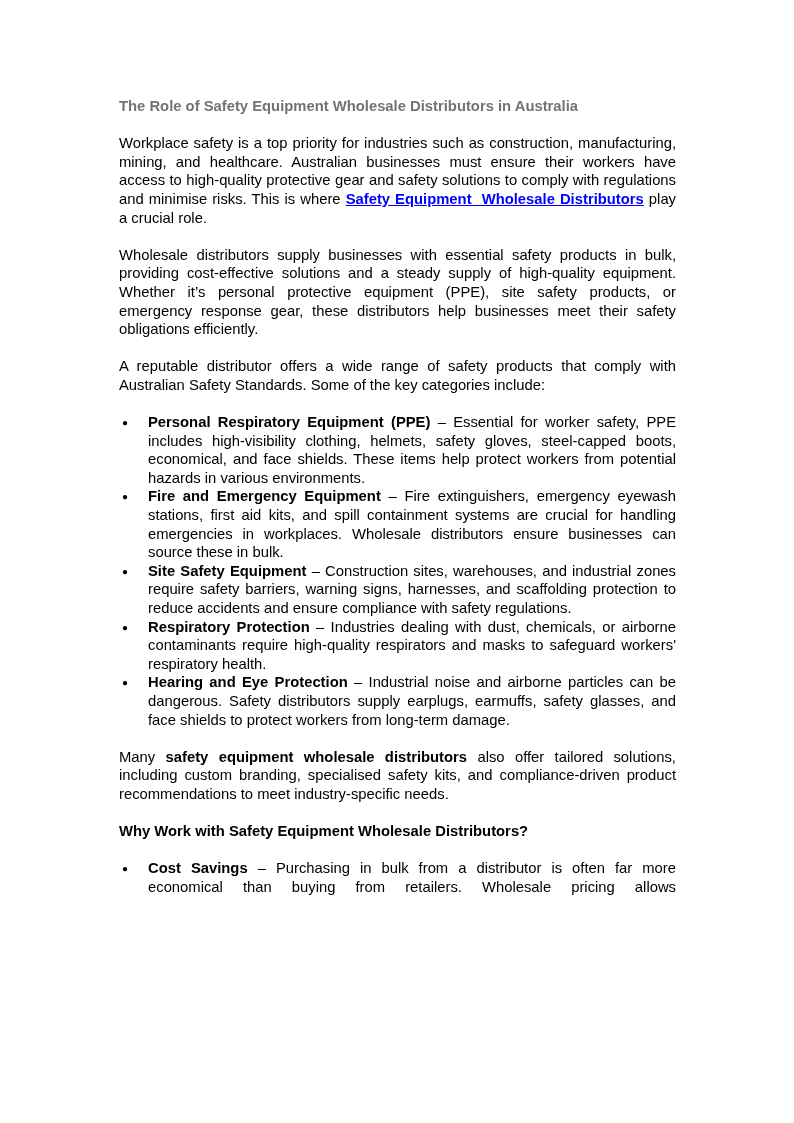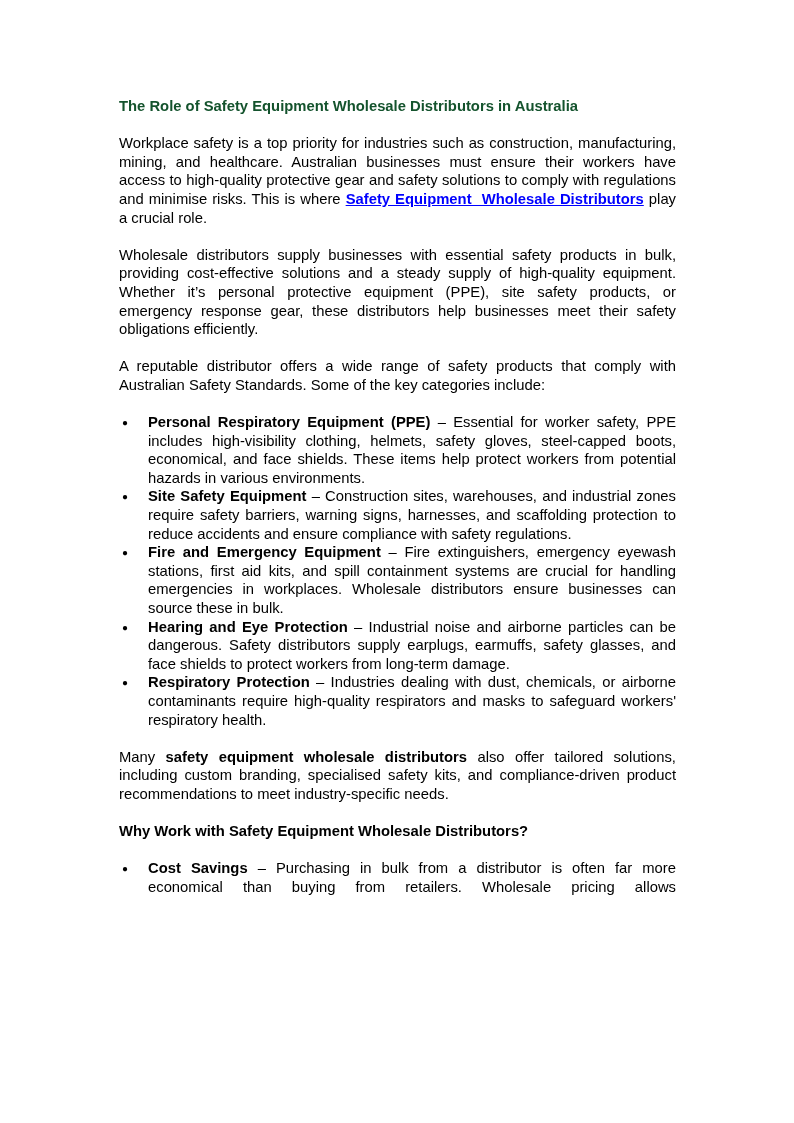--- a/index.html
+++ b/index.html
@@ -14,21 +14,21 @@
     font-family: "Liberation Sans", sans-serif;
     font-size: 14.8px;
     line-height: 18.6px;
     color: #000000;
     overflow: hidden;
   }
 
   .doc-title {
     font-size: 14.8px;
     font-weight: bold;
-    color: #14532d;
+    color: #737373;
     text-align: left;
     margin: 0 0 18.6px 0;
   }
 
   .doc-heading {
     font-size: 14.8px;
     font-weight: bold;
     color: #000000;
     text-align: left;
     margin: 18.6px 0;
@@ -78,24 +78,24 @@
 
   <p class="para"><span>Workplace safety is a top priority for industries such as construction, manufacturing, mining, and healthcare. Australian businesses must ensure their workers have access to high-quality protective gear and safety solutions to comply with regulations and minimise risks. This is where </span><a href="#" class="doc-link">Safety Equipment&nbsp; Wholesale Distributors</a><span> play a crucial role.</span></p>
 
   <p class="para">Wholesale distributors supply businesses with essential safety products in bulk, providing cost-effective solutions and a steady supply of high-quality equipment. Whether it’s personal protective equipment (PPE), site safety products, or emergency response gear, these distributors help businesses meet their safety obligations efficiently.</p>
 
 
   <p class="para">A reputable distributor offers a wide range of safety products that comply with Australian Safety Standards. Some of the key categories include:</p>
 
   <ul class="bullets">
     <li><span class="b">Personal Respiratory Equipment (PPE)</span><span> – Essential for worker safety, PPE includes high-visibility clothing, helmets, safety gloves, steel-capped boots, economical, and face shields. These items help protect workers from potential hazards in various environments.</span></li>
+    <li><span class="b">Fire and Emergency Equipment</span><span> – Fire extinguishers, emergency eyewash stations, first aid kits, and spill containment systems are crucial for handling emergencies in workplaces. Wholesale distributors ensure businesses can source these in bulk.</span></li>
     <li><span class="b">Site Safety Equipment</span><span> – Construction sites, warehouses, and industrial zones require safety barriers, warning signs, harnesses, and scaffolding protection to reduce accidents and ensure compliance with safety regulations.</span></li>
-    <li><span class="b">Fire and Emergency Equipment</span><span> – Fire extinguishers, emergency eyewash stations, first aid kits, and spill containment systems are crucial for handling emergencies in workplaces. Wholesale distributors ensure businesses can source these in bulk.</span></li>
+    <li><span class="b">Respiratory Protection</span><span> – Industries dealing with dust, chemicals, or airborne contaminants require high-quality respirators and masks to safeguard workers' respiratory health.</span></li>
     <li><span class="b">Hearing and Eye Protection</span><span> – Industrial noise and airborne particles can be dangerous. Safety distributors supply earplugs, earmuffs, safety glasses, and face shields to protect workers from long-term damage.</span></li>
-    <li><span class="b">Respiratory Protection</span><span> – Industries dealing with dust, chemicals, or airborne contaminants require high-quality respirators and masks to safeguard workers' respiratory health.</span></li>
   </ul>
 
   <p class="para"><span>Many </span><span class="b">safety equipment wholesale distributors</span><span> also offer tailored solutions, including custom branding, specialised safety kits, and compliance-driven product recommendations to meet industry-specific needs.</span></p>
 
   <h2 class="doc-heading">Why Work with Safety Equipment Wholesale Distributors?</h2>
 
 
   <ul class="bullets">
     <li class="justify-last"><span class="b">Cost Savings</span><span> – Purchasing in bulk from a distributor is often far more economical than buying from retailers. Wholesale pricing allows</span></li>
   </ul>

